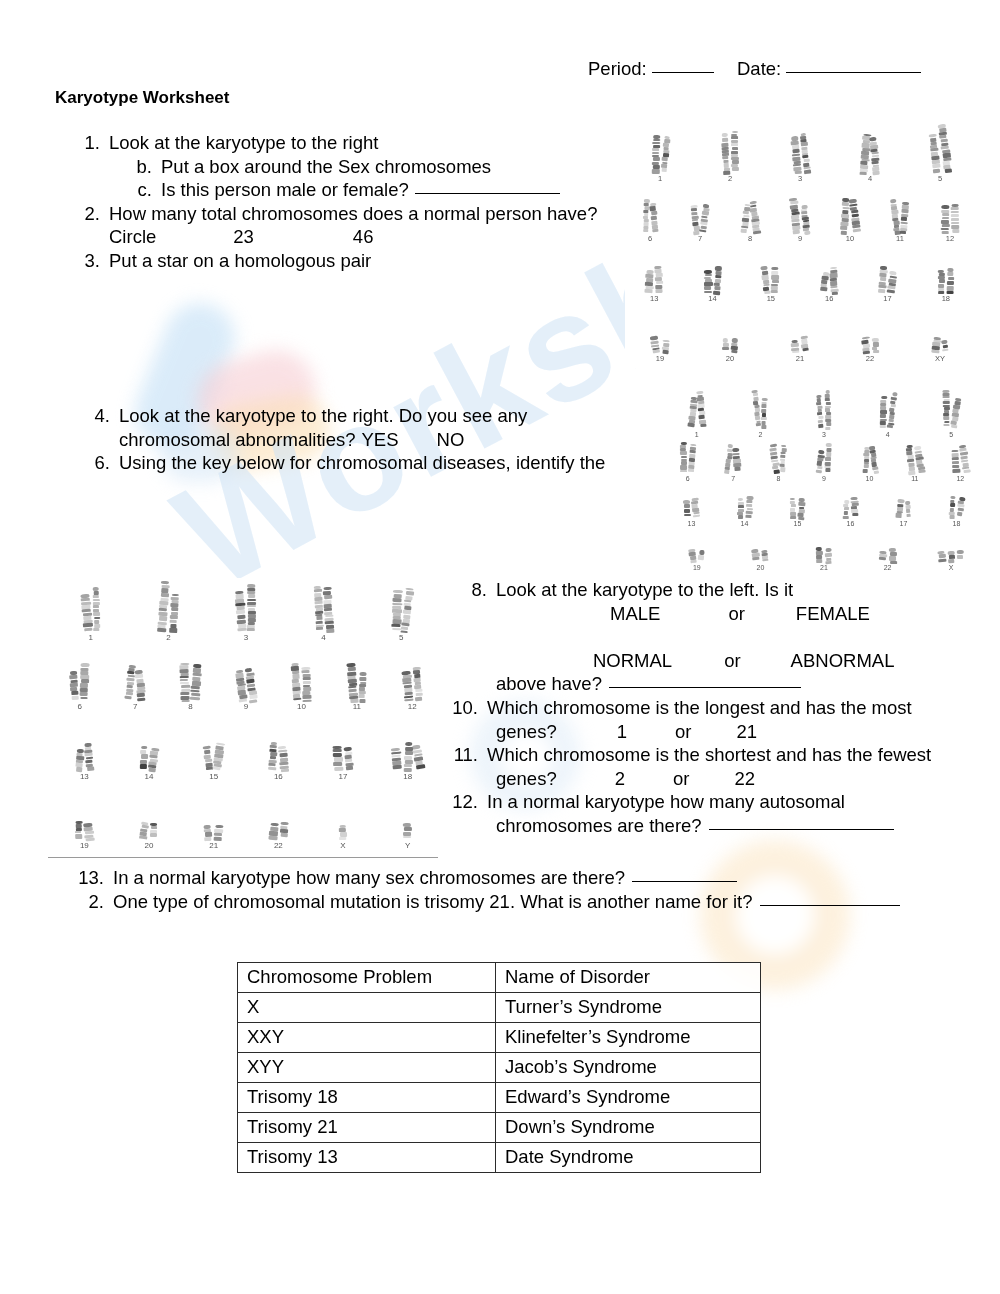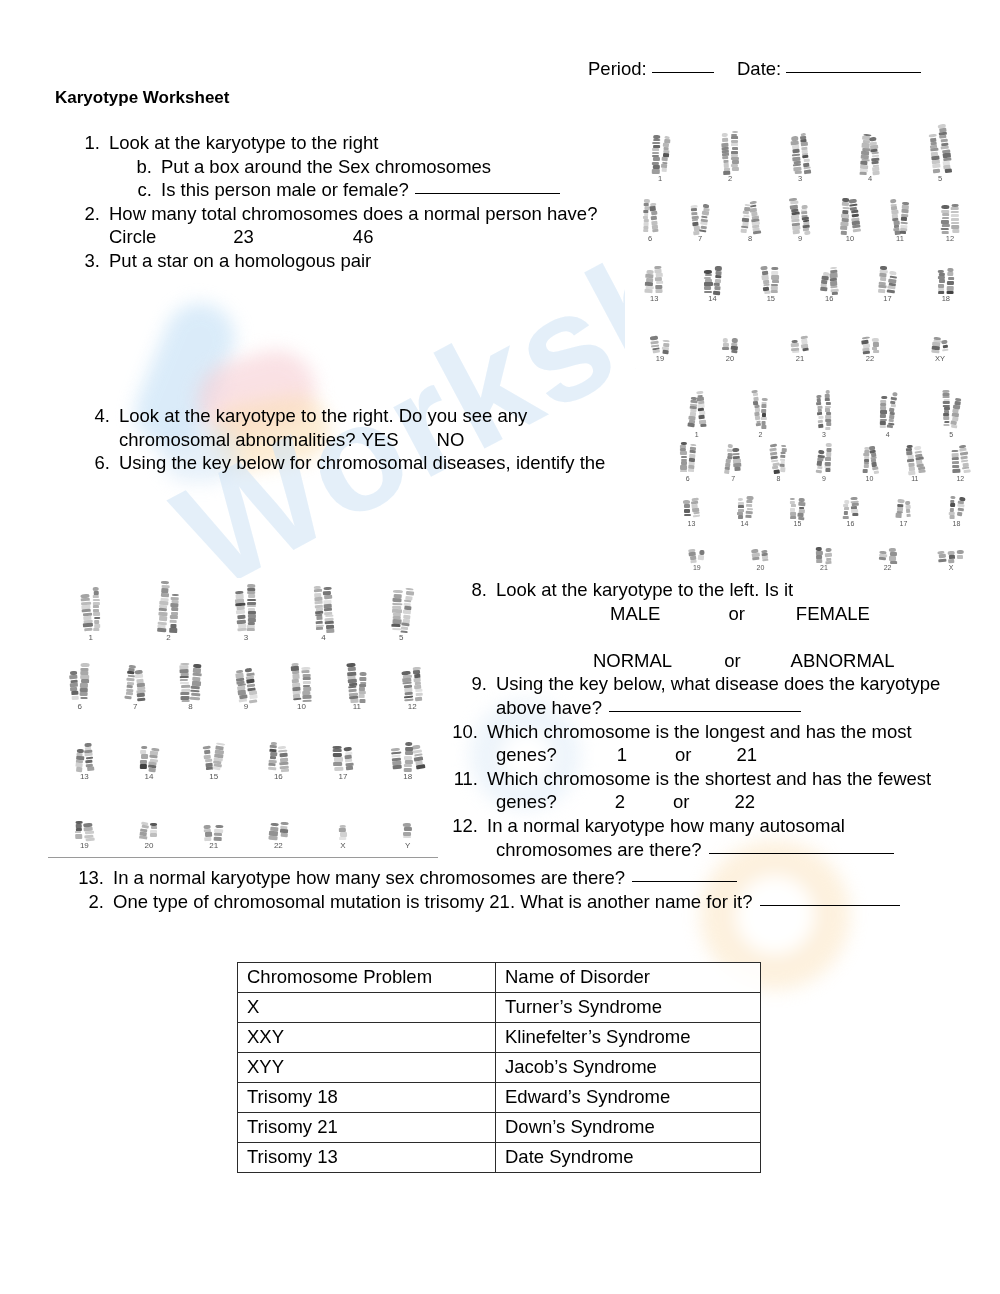--- a/index.html
+++ b/index.html
@@ -235,23 +235,20 @@
       <span class="q-num n1">8.</span><span>Look at the karyotype to the left. Is it</span>
     </div>
     <div>
       <span style="display:inline-block;width:145px;"></span><span>MALE</span><span style="display:inline-block;width:68px;"></span><span>or</span><span style="display:inline-block;width:51px;"></span><span>FEMALE</span>
     </div>
     <div style="height:23.6px;">&nbsp;</div>
     <div>
       <span style="display:inline-block;width:128px;"></span><span>NORMAL</span><span style="display:inline-block;width:52px;"></span><span>or</span><span style="display:inline-block;width:50px;"></span><span>ABNORMAL</span>
     </div>
     <div>
-      <span class="q-num n1">9.</span><span>Using the key below, what disease does the karyotype</span>
-    </div>
-    <div>
       <span class="ind"></span><span>above have?</span><span class="blank" style="width:192px;margin-left:7px;"></span>
     </div>
     <div style="margin-left:-13px;">
       <span class="q-num n2">10.</span><span>Which chromosome is the longest and has the most</span>
     </div>
     <div>
       <span class="ind"></span><span>genes?</span><span style="display:inline-block;width:60px;"></span><span>1</span><span style="display:inline-block;width:48px;"></span><span>or</span><span style="display:inline-block;width:45px;"></span><span>21</span>
     </div>
     <div style="margin-left:-13px;">
       <span class="q-num n2">11.</span><span>Which chromosome is the shortest and has the fewest</span>

